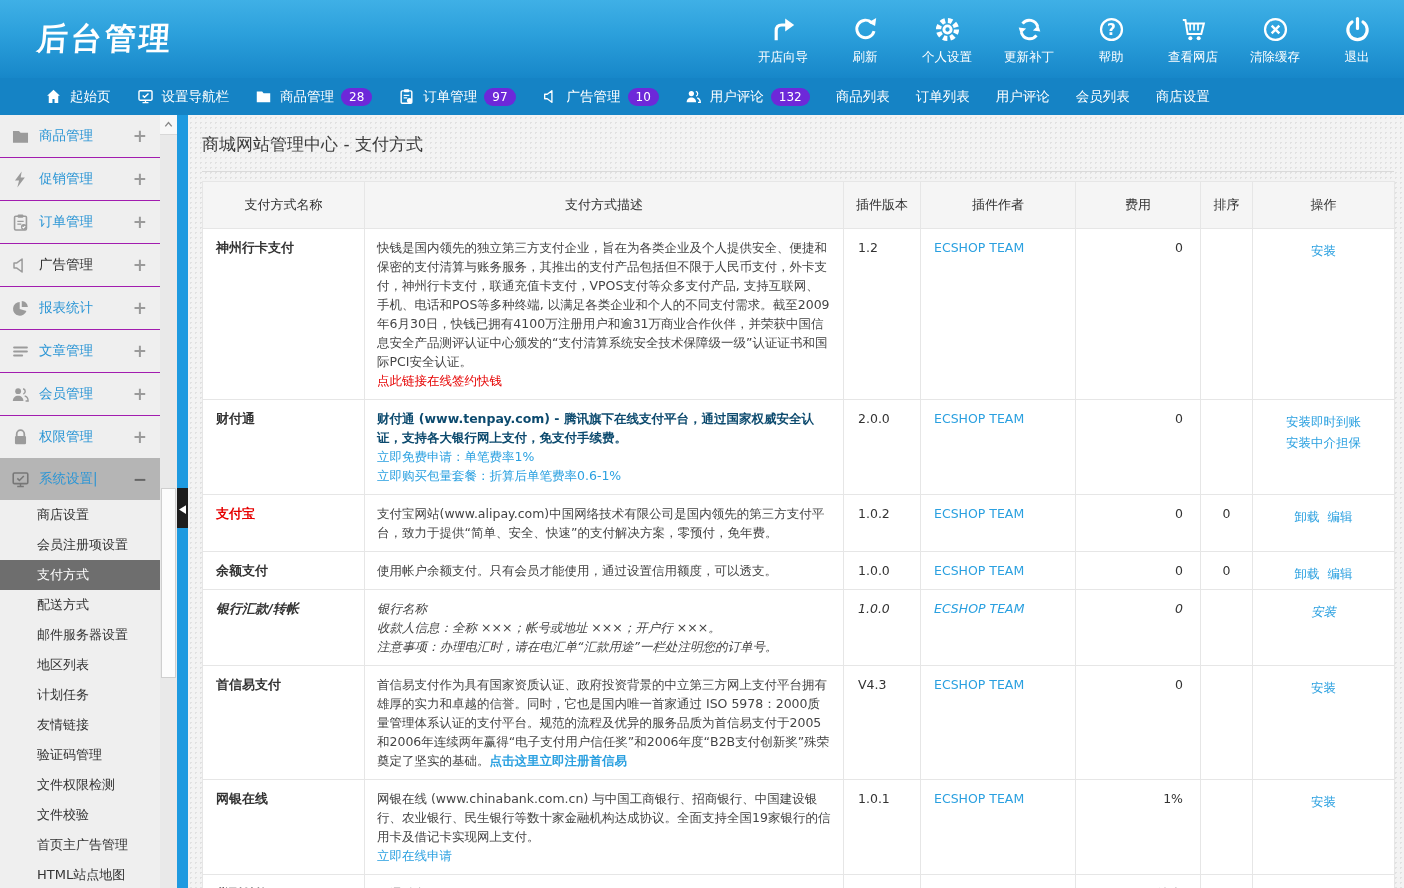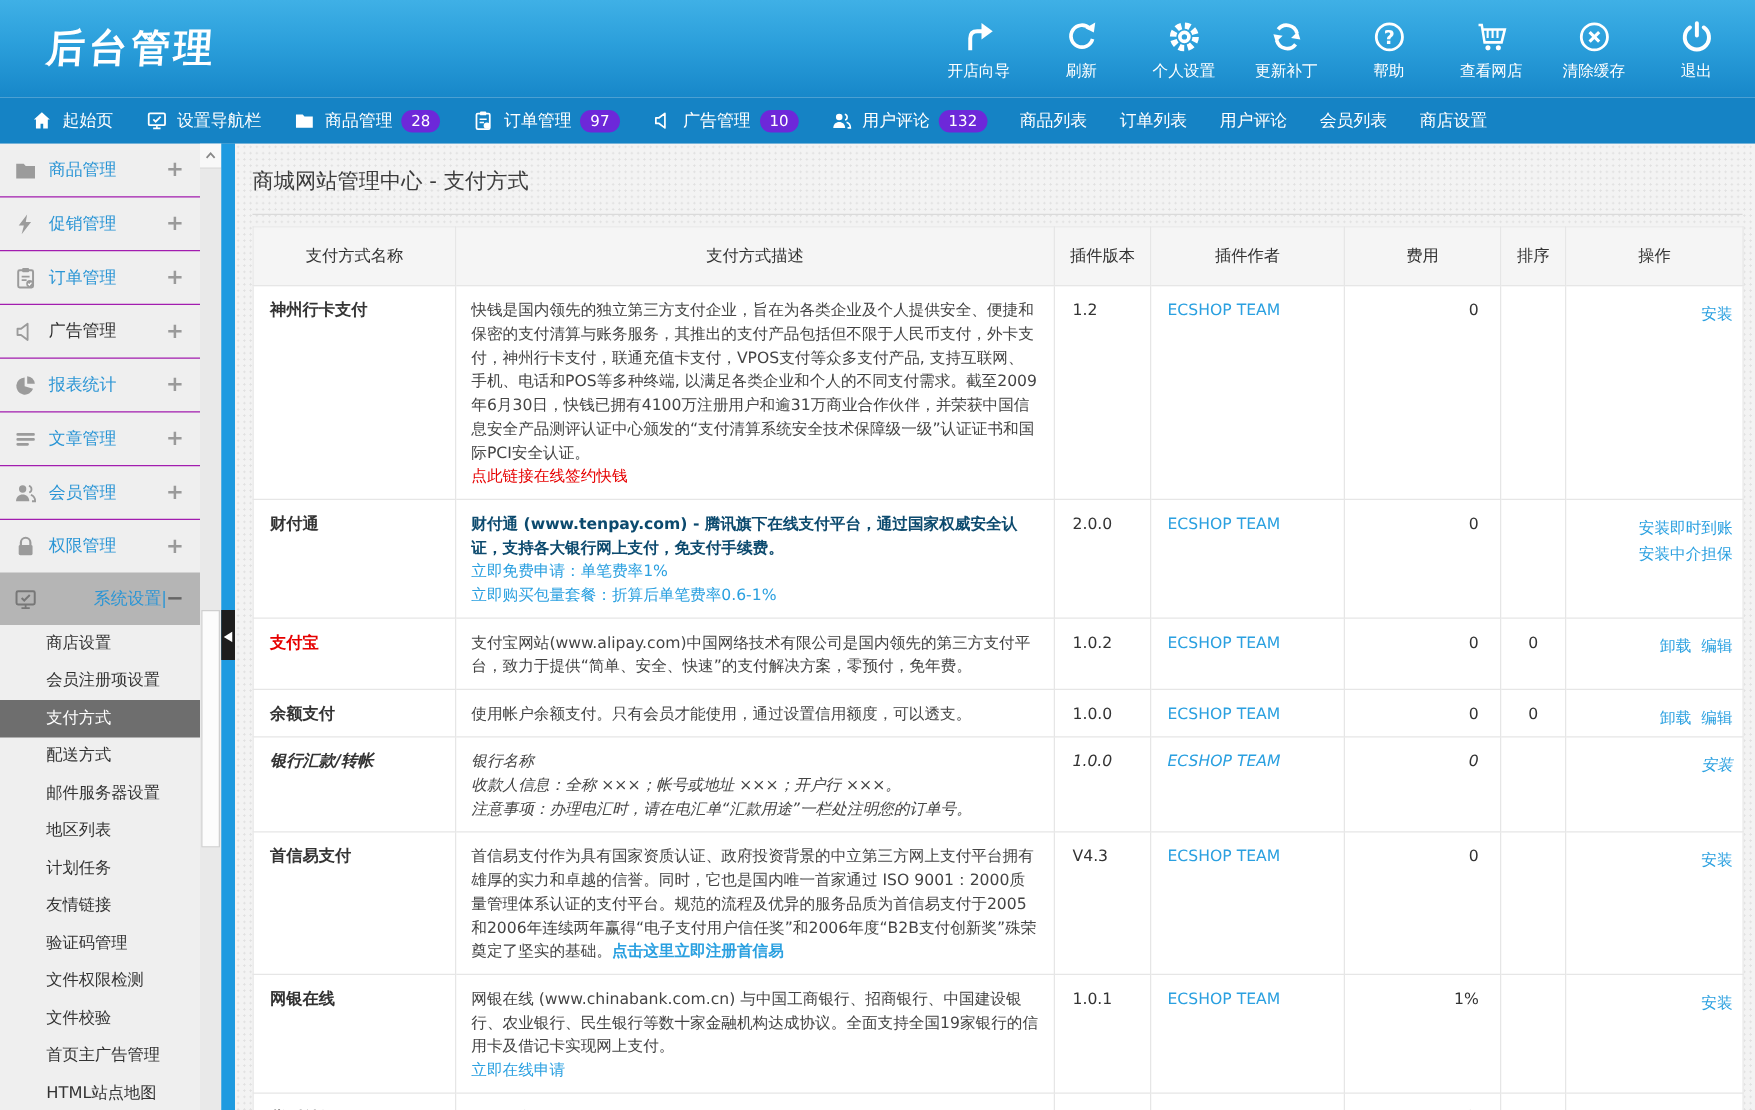--- a/index.html
+++ b/index.html
@@ -9,39 +9,39 @@
   
   .topbar{height:78px;background:linear-gradient(180deg,#3fb0e6 0%,#2b9fdb 45%,#1787c9 100%);
     display:flex;justify-content:space-between;align-items:center;padding:0 6px 0 37px;box-sizing:border-box;}
   .logo{color:#fff;font-size:31px;font-weight:bold;letter-spacing:3px;transform:skewX(-4deg);}
   .tb-actions{display:flex;align-items:flex-start;}
   .tb-item{width:82px;display:flex;flex-direction:column;align-items:center;color:#fff;padding-top:4px;cursor:pointer;}
   .tb-icon svg{width:27px;height:27px;display:block;}
   .tb-label{font-size:12.5px;margin-top:6px;white-space:nowrap;}
 
   
-  .navbar{height:37px;background:#1583c5;display:flex;align-items:center;padding-left:12px;}
+  .navbar{height:37px;background:#1583c5;display:flex;align-items:center;padding-left:32px;}
   .nav-item{display:flex;align-items:center;color:#fff;font-size:13.5px;padding:0 13px;height:100%;cursor:pointer;white-space:nowrap;}
   .nav-icon{display:flex;margin-right:8px;}
   .nav-icon svg{width:17px;height:17px;}
   .badge{background:#6d28d9;color:#fff;border-radius:10px;padding:0 8px;height:18px;line-height:18px;font-size:12px;margin-left:7px;}
 
   
   .content{display:flex;height:773px;}
 
   .sidebar{width:160px;background:#efefef;overflow:hidden;}
   ul{margin:0;padding:0;list-style:none;}
   .side-item{height:42px;display:flex;align-items:center;position:relative;cursor:pointer;}
   .side-item + .side-item{border-top:1px solid #a21caf;}
   .side-icon{width:20px;display:flex;margin-left:11px;color:#9b9b9b;}
   .side-icon svg{width:19px;height:19px;}
   .side-label{margin-left:8px;color:#2a95d5;font-size:13.5px;}
   .side-label.dark{color:#333;}
   .side-expand{position:absolute;right:13px;color:#9a9a9a;font-size:17px;font-weight:bold;}
-  .side-item.active{background:#b5b5b5;border-top:none;gap:36px;}
+  .side-item.active{background:#b5b5b5;border-top:none;}
   .side-item.active .side-icon{color:#777;}
   .side-item.active .side-expand{color:#666;}
 
   .sub-item{height:30px;line-height:30px;padding-left:37px;font-size:13px;color:#333;cursor:pointer;}
   .sub-item.active{background:#6e6e6e;color:#fff;}
 
   .side-scroll{position:relative;width:17px;background:#e9e9e9;}
   .sb-up{height:19px;background:#f8f8f8;border-bottom:1px solid #d8d8d8;display:flex;align-items:center;justify-content:center;color:#888;cursor:pointer;}
   .sb-up svg{width:11px;height:11px;}
   .sb-thumb{position:absolute;top:373px;left:1px;right:1px;height:190px;background:#fcfcfc;border:1px solid #cfcfcf;box-sizing:border-box;cursor:pointer;}
@@ -63,21 +63,21 @@
   .td-name{padding:10px 8px 8px 13px;font-weight:bold;color:#333;font-size:13px;}
   .td-name.red{color:#e60000;}
   .td-desc{padding:9px 12px;line-height:19px;color:#444;}
   .seg-n{color:#444;} .seg-b{color:#0c4a6e;font-weight:bold;}
   a.seg-rl{color:#e60000;} a.seg-bl{color:#2aa0e0;} a.seg-bbl{color:#2aa0e0;font-weight:bold;text-align:right;}
   .td-ver{padding:11px 0 0 14px;color:#333;}
   .td-author{padding:11px 0 0 13px;}
   .author-link{color:#2aa0e0;}
   .td-fee{padding:11px 17px 0 0;text-align:right;color:#333;}
   .td-sort{padding:11px 0 0 0;text-align:center;color:#333;}
-  .td-op{padding:11px 4px 0 4px;text-align:right;}
+  .td-op{padding:11px 4px 0 4px;text-align:center;}
   .action-link{color:#2aa0e0;margin:0 4px;display:inline-block;line-height:21px;font-size:12.5px;}
 </style>
 </head>
 <body>
 
 <div class="topbar">
   <div class="logo">后台管理</div>
   <div class="tb-actions">
       <div class="tb-item">
         <span class="tb-icon">
@@ -446,21 +446,21 @@
             </td>
             <td class="td-ver">1.0.0</td>
             <td class="td-author"><a class="author-link">ECSHOP TEAM</a></td>
             <td class="td-fee">0</td>
             <td class="td-sort"></td>
             <td class="td-op"><a class="action-link">安装</a></td>
           </tr>
           <tr style="height: 107px;">
             <td class="td-name">首信易支付</td>
             <td class="td-desc">
-              <div class="desc-line"><span class="seg-n">首信易支付作为具有国家资质认证、政府投资背景的中立第三方网上支付平台拥有雄厚的实力和卓越的信誉。同时，它也是国内唯一首家通过 ISO 9001：2000质量管理体系认证的支付平台。规范的流程及优异的服务品质为首信易支付于2005 和2006年连续两年赢得“电子支付用户信任奖”和2006年度“B2B支付创新奖”殊荣奠定了坚实的基础。</span><a class="seg-bbl">点击这里立即注册首信易</a></div>
+              <div class="desc-line"><span class="seg-n">首信易支付作为具有国家资质认证、政府投资背景的中立第三方网上支付平台拥有雄厚的实力和卓越的信誉。同时，它也是国内唯一首家通过 ISO 5978：2000质量管理体系认证的支付平台。规范的流程及优异的服务品质为首信易支付于2005 和2006年连续两年赢得“电子支付用户信任奖”和2006年度“B2B支付创新奖”殊荣奠定了坚实的基础。</span><a class="seg-bbl">点击这里立即注册首信易</a></div>
             </td>
             <td class="td-ver">V4.3</td>
             <td class="td-author"><a class="author-link">ECSHOP TEAM</a></td>
             <td class="td-fee">0</td>
             <td class="td-sort"></td>
             <td class="td-op"><a class="action-link">安装</a></td>
           </tr>
           <tr style="height: 88px;">
             <td class="td-name">网银在线</td>
             <td class="td-desc">

